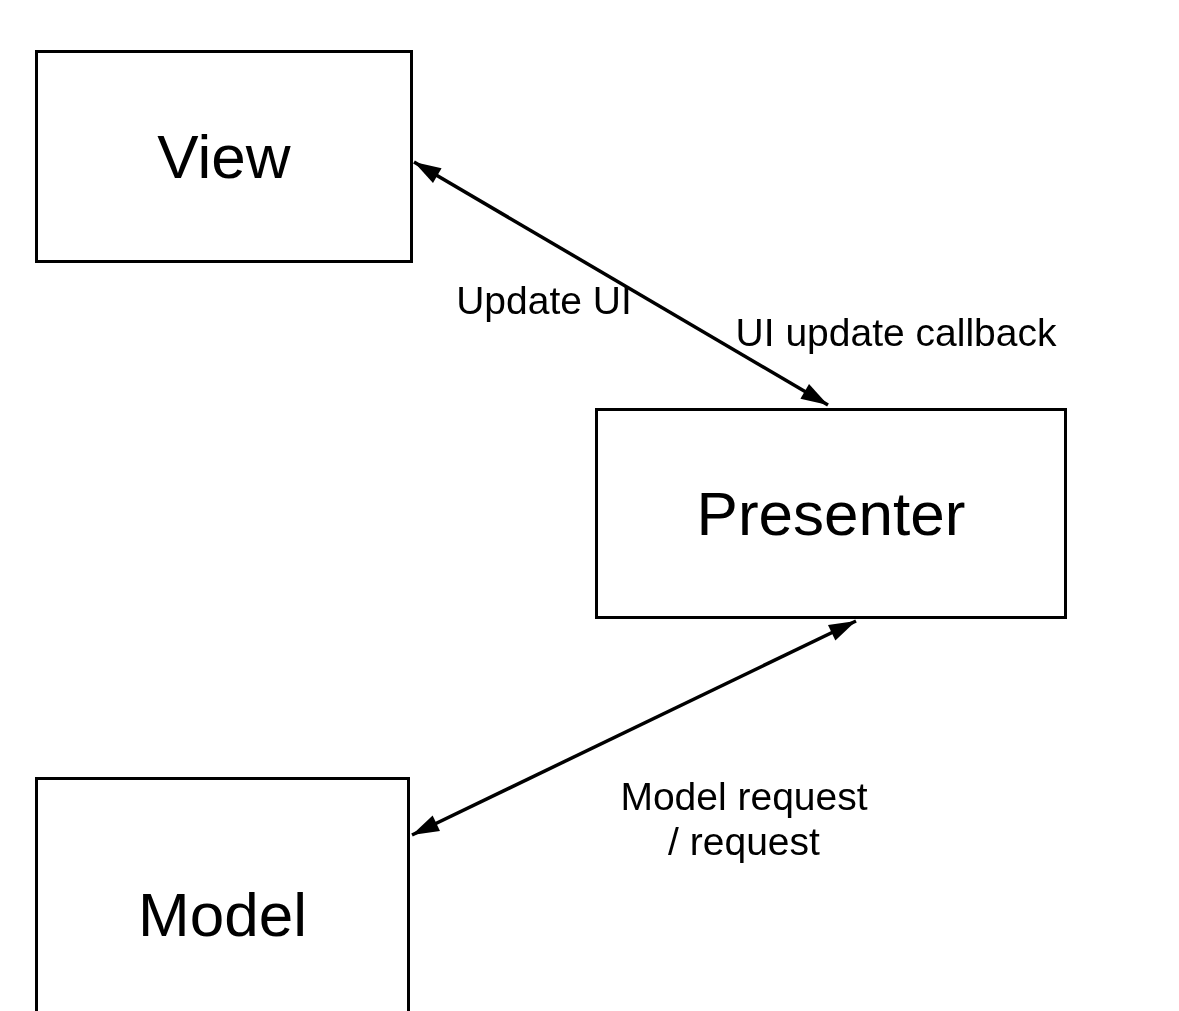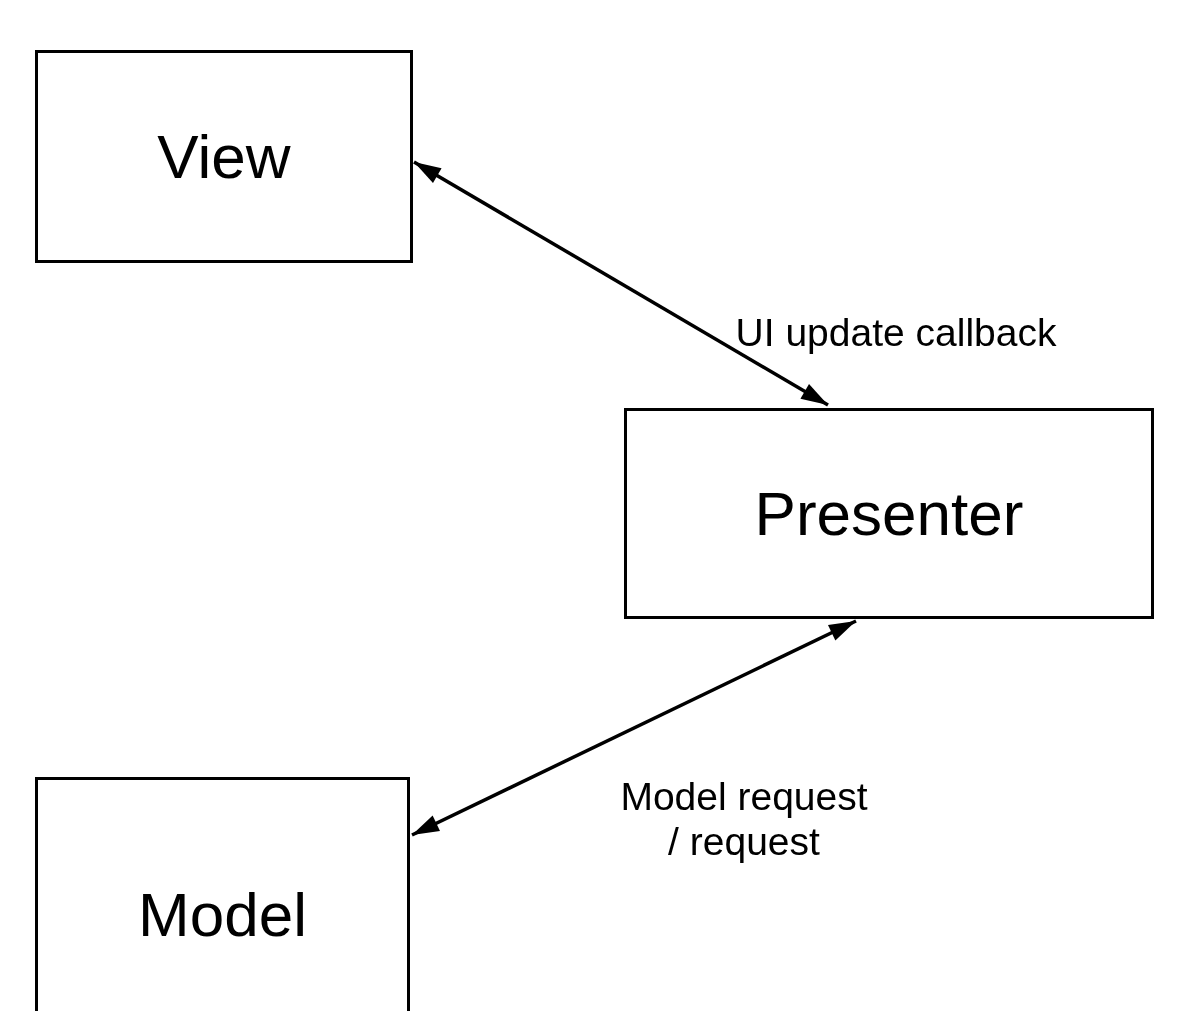--- a/index.html
+++ b/index.html
@@ -32,21 +32,21 @@
     display: flex;
     align-items: center;
     justify-content: center;
   }
   .node-label {
     font-size: 62px;
     line-height: 1;
     white-space: nowrap;
   }
   #node-view      { left: 35px;  top: 50px;  width: 378px; height: 213px; }
-  #node-presenter { left: 624px; top: 408px; width: 530px; height: 211px; }
+  #node-presenter { left: 595px; top: 408px; width: 472px; height: 211px; }
   #node-model     { left: 35px;  top: 733px; width: 375px; height: 276px; margin-top: 44px; }
   .edge-label {
     position: absolute;
     font-size: 39px;
     line-height: 45px;
     white-space: nowrap;
     transform: translate(-50%, -50%);
     text-align: center;
   }
   #label-update-ui     { left: 544px; top: 300px; }
@@ -74,20 +74,21 @@
   </div>
 
   <div class="node" id="node-presenter">
     <span class="node-label">Presenter</span>
   </div>
 
   <div class="node" id="node-model">
     <span class="node-label">Model</span>
   </div>
 
+  <div class="edge-label" id="label-update-ui">Update UI</div>
 
   <div class="edge-label" id="label-ui-event">UI update callback</div>
 
   <div class="edge-label" id="label-model-request">
     <span class="line">Model request</span>
     <span class="line">/ request</span>
   </div>
 
 </div>
 

